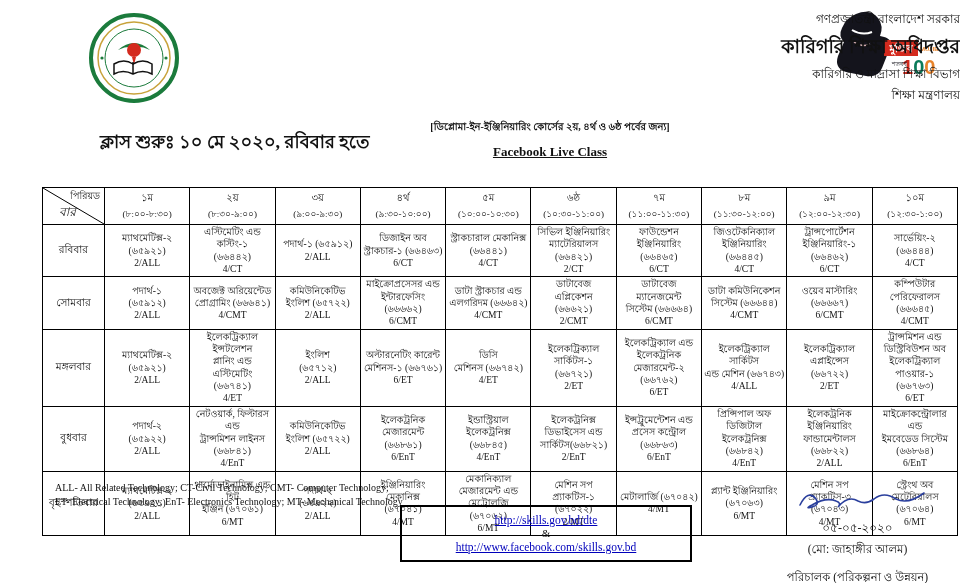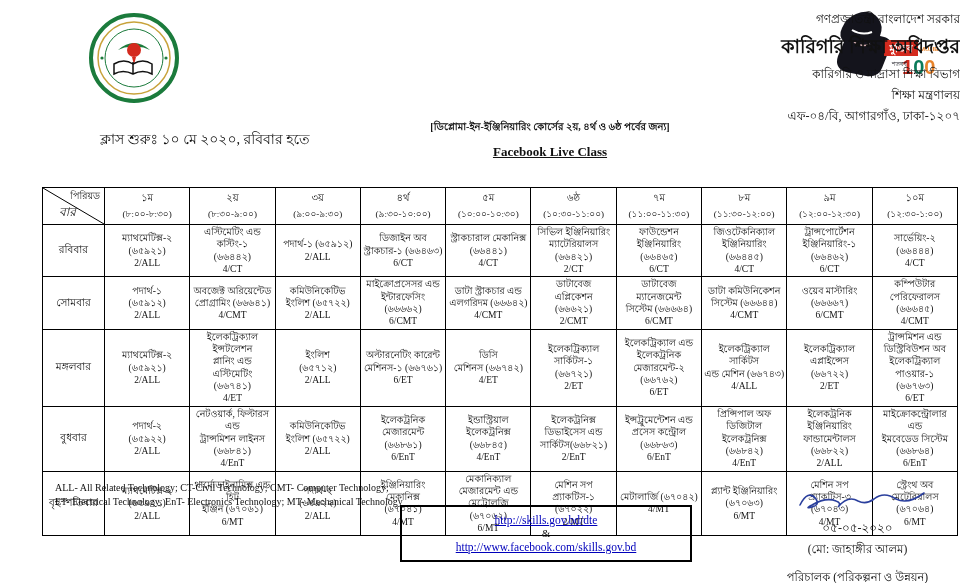--- a/index.html
+++ b/index.html
@@ -10,21 +10,21 @@
   }
   
   .letterhead { position:absolute; top:10px; left:0; width:100%; text-align:right; }
   .lh-line1 { font-size:12px; }
   .lh-org   { font-size:19px; font-weight:bold; margin-top:2px; }
   .lh-sm    { font-size:12px; margin-top:1px; }
   .logo-left  { position:absolute; left:88px;  top:12px; }
   .logo-right { position:absolute; left:826px; top:8px; }
 
   
-  .start-line { position:absolute; left:100px; top:128px; font-size:14px; font-weight:normal; }
+  .start-line { position:absolute; left:100px; top:128px; font-size:18px; font-weight:bold; }
   .routine-block { position:absolute; left:395px; top:112px; width:310px; text-align:center; }
   .routine-title { font-size:17px; font-weight:bold; text-decoration:underline; }
   .routine-sub   { font-size:10px; font-weight:bold; margin-top:7px; }
   .fb-live       { font-size:13px; font-weight:bold; text-decoration:underline; margin-top:8px; }
 
   
   table.routine {
     position:absolute; left:42px; top:187px; width:915px;
     border-collapse:collapse; table-layout:fixed;
     border:1.5px solid #000;
@@ -91,21 +91,20 @@
       <text x="76" y="66" font-size="20" fill="#d42a1e" font-family="Liberation Sans, sans-serif" font-weight="bold">1<tspan fill="#0c7b5a">0</tspan><tspan fill="#e8832a">0</tspan></text>
       <text x="66" y="58" font-size="6" fill="#14141c" font-family="Liberation Serif, serif">শতবর্ষ</text>
     </svg>
   </div>
 
   <div class="letterhead">
     <div class="lh-line1">গণপ্রজাতন্ত্রী বাংলাদেশ সরকার</div>
     <div class="lh-org">কারিগরি শিক্ষা অধিদপ্তর</div>
     <div class="lh-sm">কারিগরি ও মাদ্রাসা শিক্ষা বিভাগ</div>
     <div class="lh-sm">শিক্ষা মন্ত্রণালয়</div>
-    <div class="lh-sm">এফ-০৪/বি, আগারগাঁও, ঢাকা-১২০৭</div>
   </div>
 
   <div class="start-line">ক্লাস শুরুঃ ১০ মে ২০২০, রবিবার হতে</div>
   <div class="routine-block">
     <div class="routine-sub">[ডিপ্লোমা-ইন-ইঞ্জিনিয়ারিং কোর্সের ২য়, ৪র্থ ও ৬ষ্ঠ পর্বের জন্য]</div>
     <div class="fb-live">Facebook Live Class</div>
   </div>
 
   <table class="routine">
     <colgroup>

